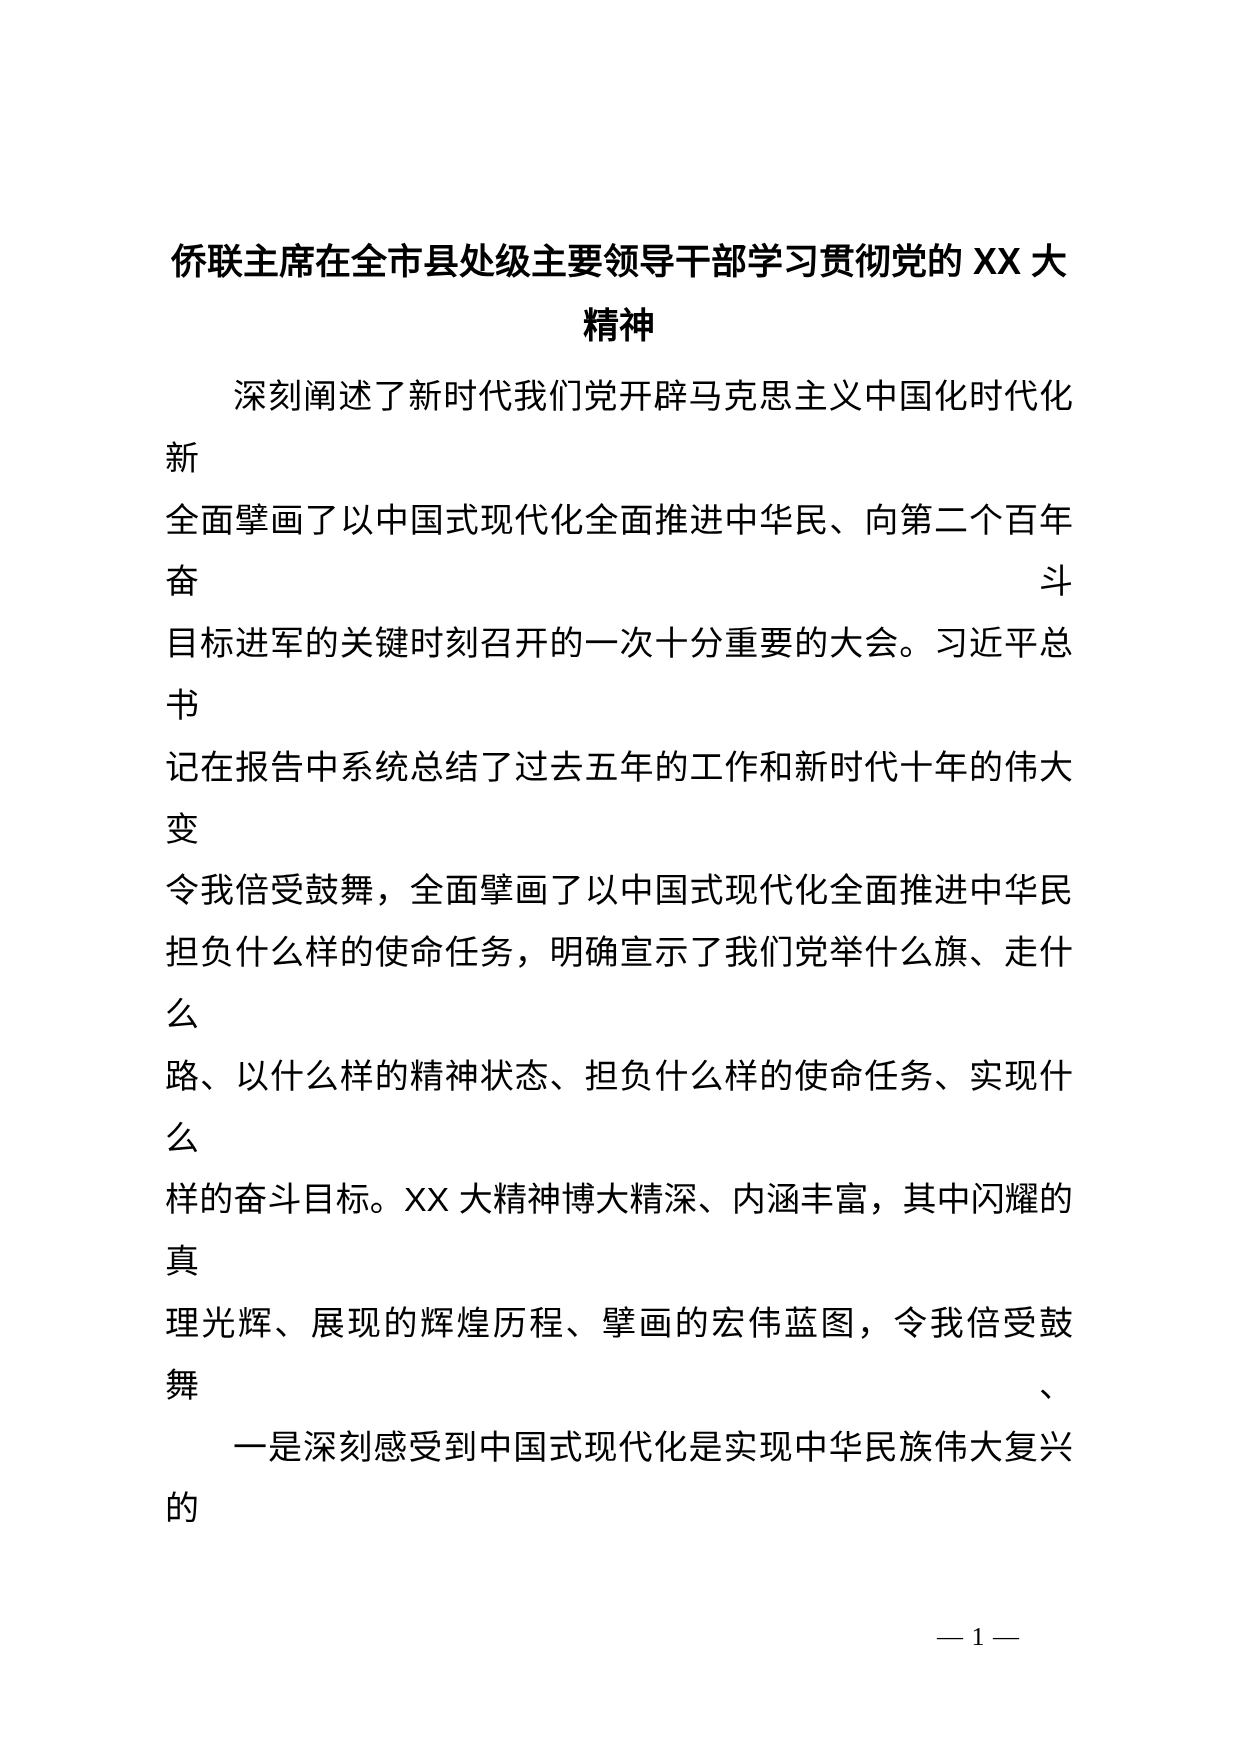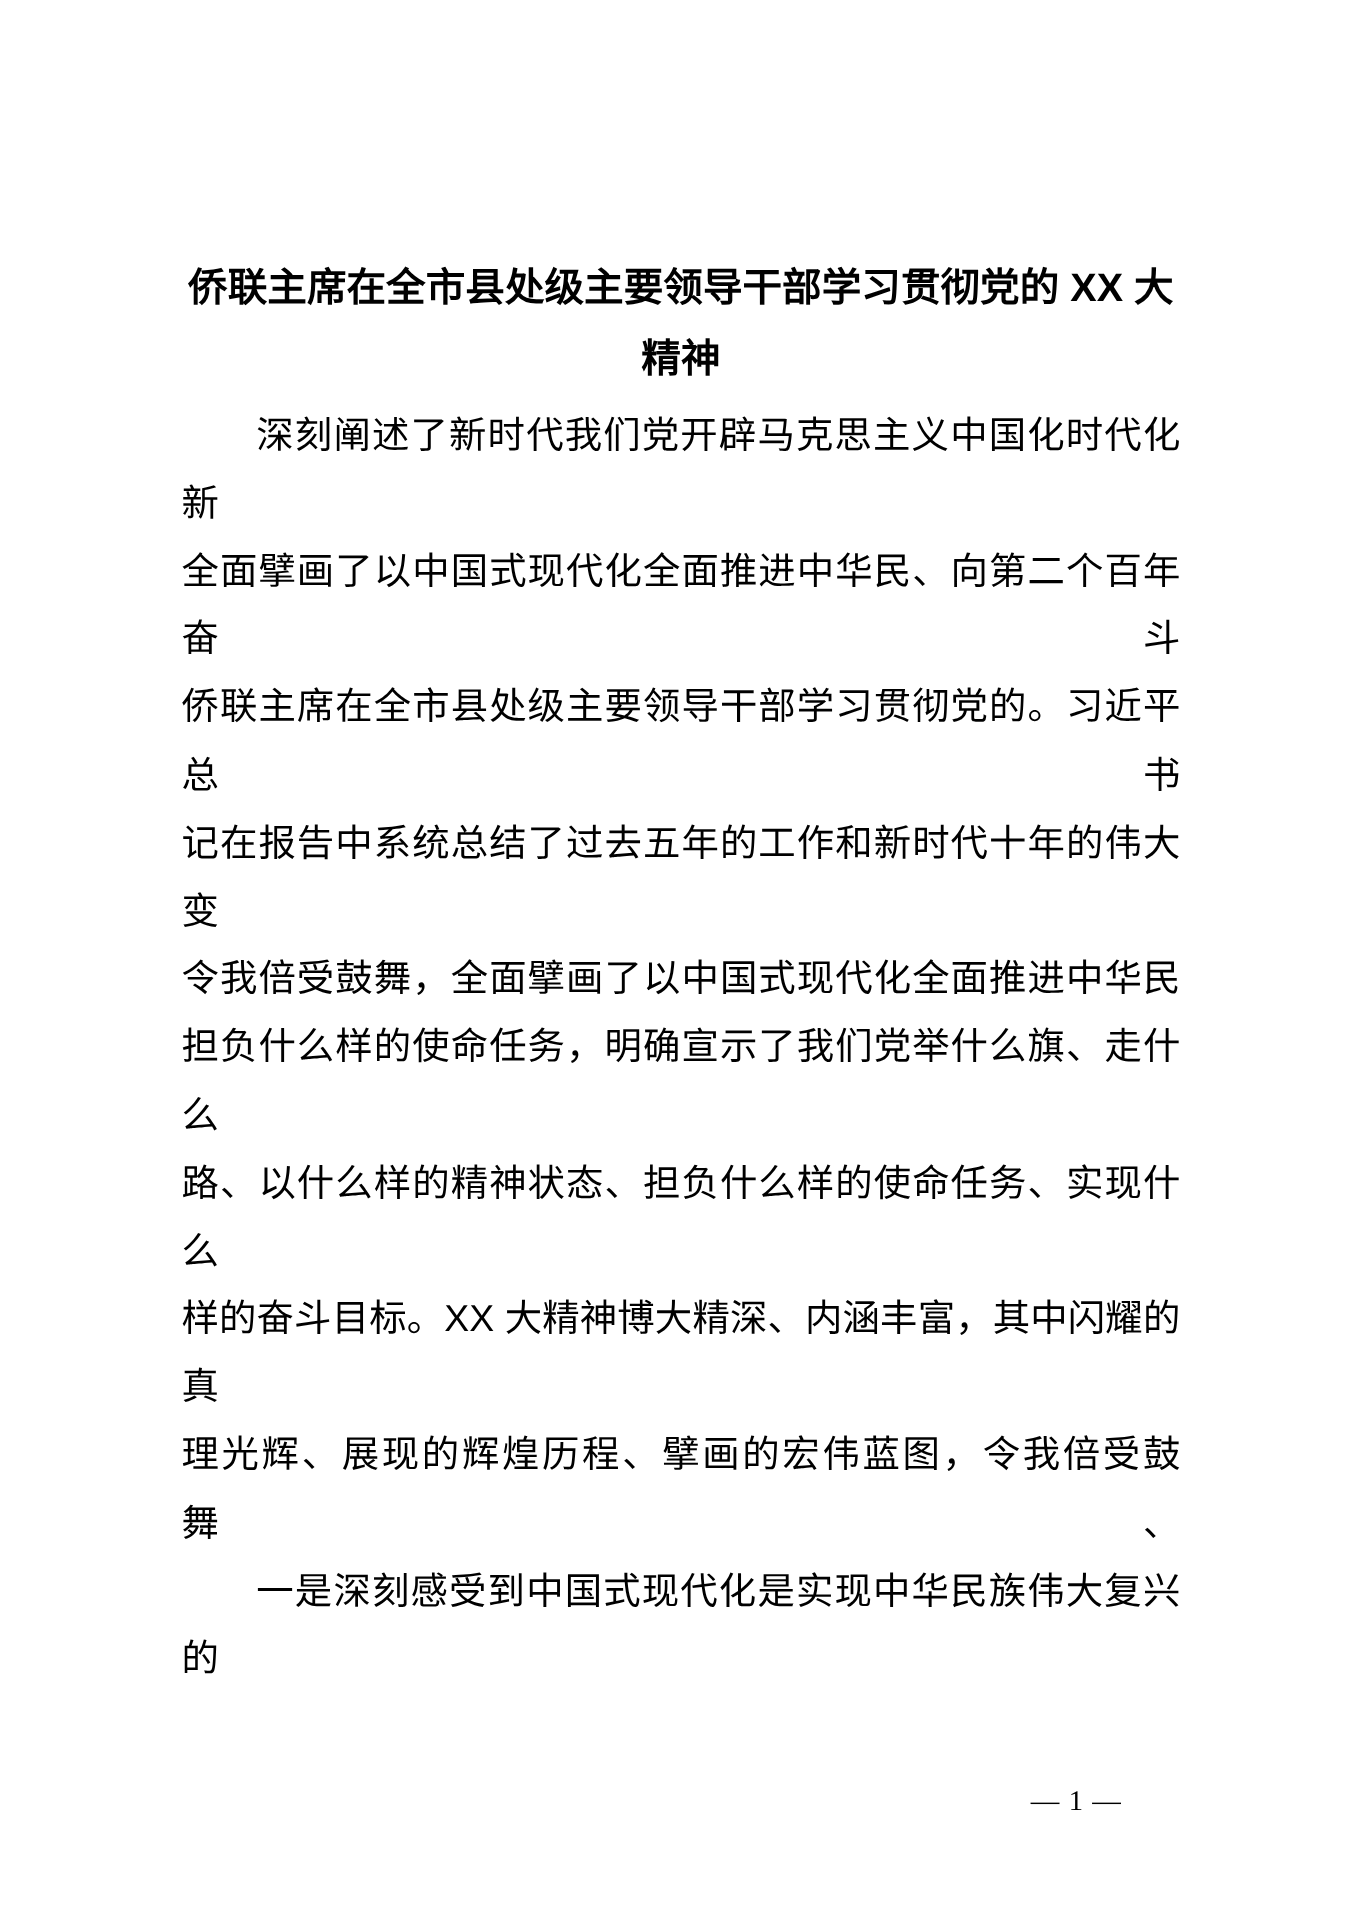--- a/index.html
+++ b/index.html
@@ -59,21 +59,21 @@
   <div class="content">
 
     <div class="doc-title">
         <div class="title-line">侨联主席在全市县处级主要领导干部学习贯彻党的 XX 大精神</div>
       </div>
 
     <div class="doc-body">
       <div>
           <div class="line indent">深刻阐述了新时代我们党开辟马克思主义中国化时代化新</div>
           <div class="line">全面擘画了以中国式现代化全面推进中华民、向第二个百年奋斗</div>
-          <div class="line">侨联主席在全市县处级主要领导干部学习贯彻党的。习近平总书</div>
+          <div class="line">目标进军的关键时刻召开的一次十分重要的大会。习近平总书</div>
           <div class="line">记在报告中系统总结了过去五年的工作和新时代十年的伟大变</div>
           <div class="line">令我倍受鼓舞，全面擘画了以中国式现代化全面推进中华民</div>
           <div class="line">担负什么样的使命任务，明确宣示了我们党举什么旗、走什么</div>
           <div class="line">路、以什么样的精神状态、担负什么样的使命任务、实现什么</div>
           <div class="line">样的奋斗目标。XX 大精神博大精深、内涵丰富，其中闪耀的真</div>
           <div class="line">理光辉、展现的辉煌历程、擘画的宏伟蓝图，令我倍受鼓舞、</div>
         </div>
       <div>
           <div class="line indent">一是深刻感受到中国式现代化是实现中华民族伟大复兴的</div>
         </div>

